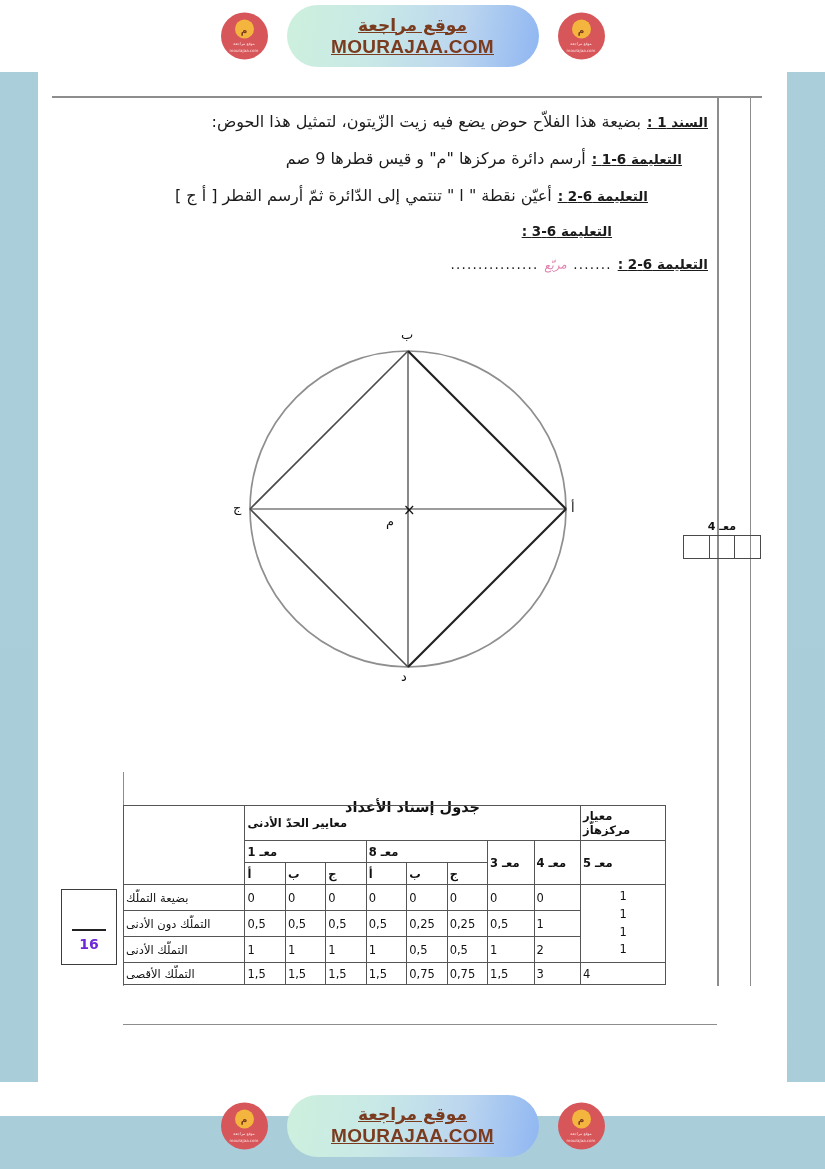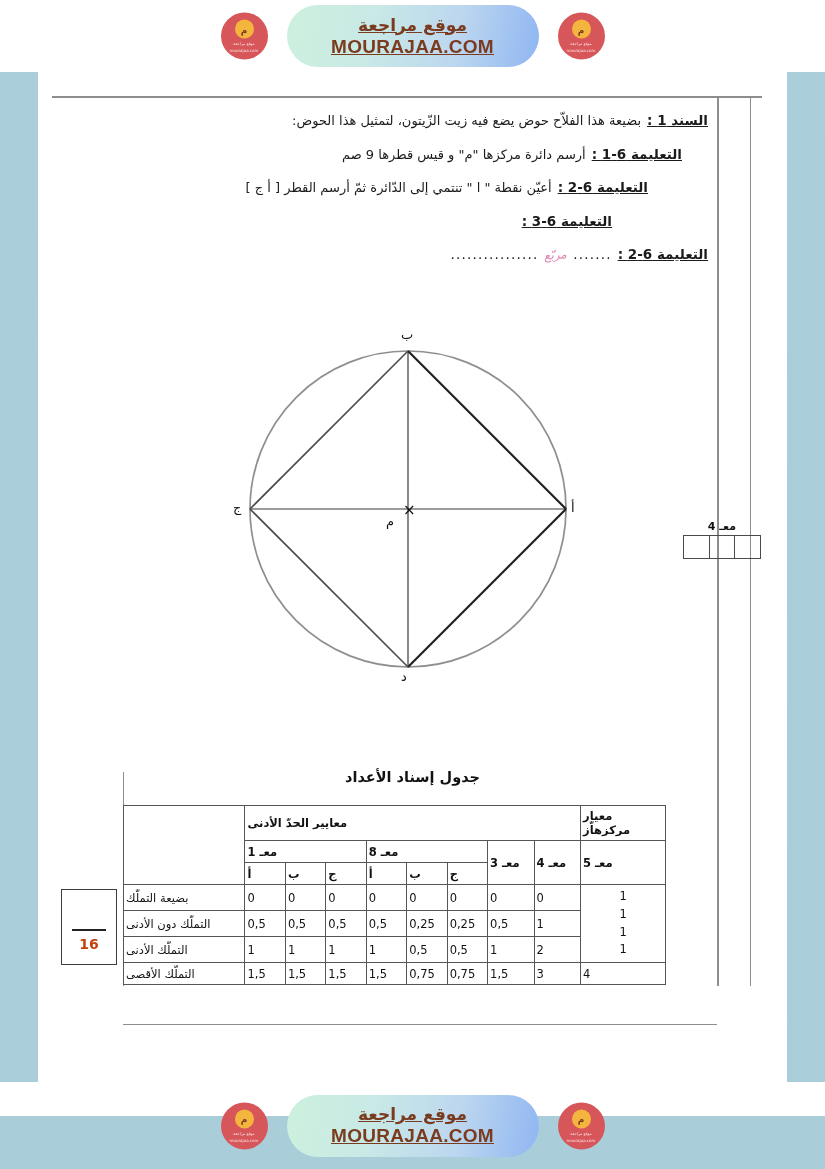--- a/index.html
+++ b/index.html
@@ -100,21 +100,21 @@
   .instr-row.r3 { padding-right: 60px; }
   .instr-row.r4 { padding-right: 96px; }
   .instr-row.r5 { padding-right: 0px; }
 
   .instr-label {
     font-weight: bold;
     text-decoration: underline;
     white-space: nowrap;
     font-size: 13.5px;
   }
-  .instr-text { font-size: 13px; white-space: nowrap; }
+  .instr-text { font-size: 16px; white-space: nowrap; }
   .dots { letter-spacing: 1.2px; }
   .handwriting {
     color: #d96aa0;
     font-family: "DejaVu Serif", serif;
     font-style: italic;
     font-size: 12px;
     transform: rotate(-4deg);
     display: inline-block;
     opacity: .85;
   }
@@ -158,25 +158,25 @@
     width: 56px; height: 76px;
     border: 1.5px solid #3d3d3d;
     display: flex; flex-direction: column;
     align-items: center; justify-content: center;
   }
   #score-left .num {
     height: 24px; font-size: 12px; color: #333;
     display:flex; align-items:flex-end;
   }
   #score-left .bar { width: 34px; height: 2px; background: #222; margin: 3px 0 5px; }
-  #score-left .den { font-size: 14px; font-weight: bold; color: #c2410c; }
+  #score-left .den { font-size: 14px; font-weight: bold; color: #6d28d9; }
 
   
   #table-title {
-    position: absolute; left: 0; right: 0; top: 697px;
+    position: absolute; left: 0; right: 0; top: 727px;
     text-align: center;
     font-size: 14.5px; font-weight: bold; color: #111;
     direction: rtl;
     font-family: "DejaVu Sans", sans-serif;
   }
   #grade-table-wrap {
     position: absolute; left: 85px; top: 733px;
     width: 543px;
     direction: rtl;
   }

